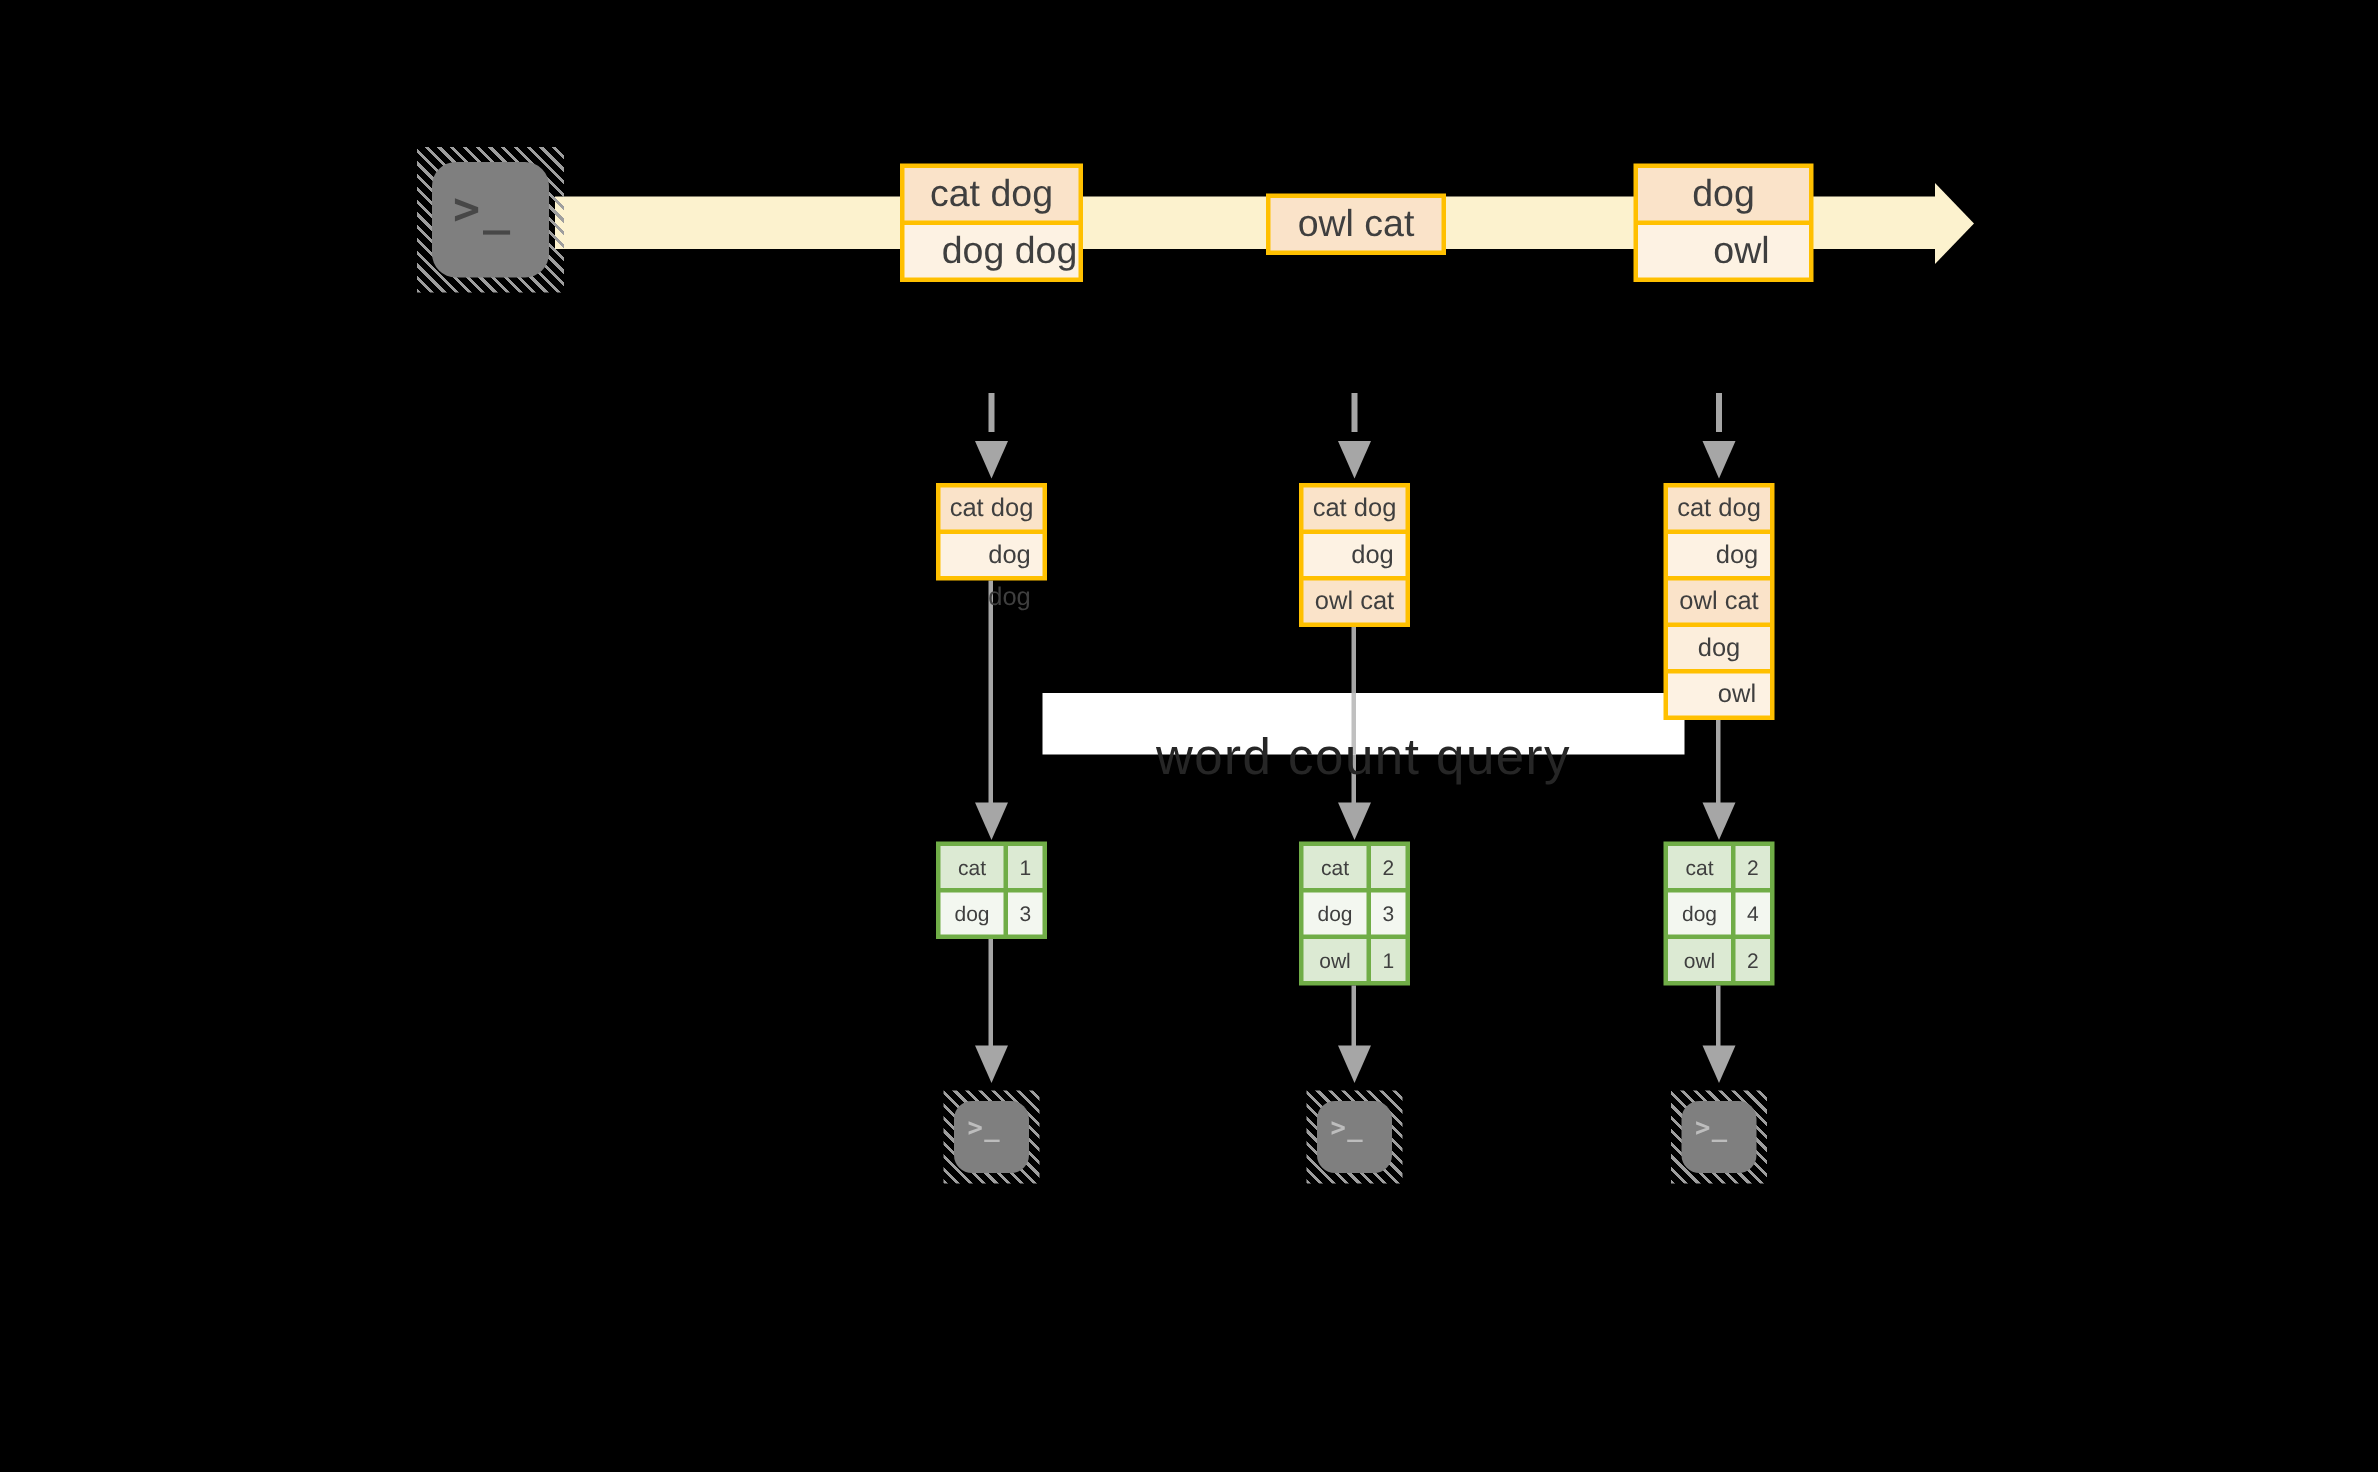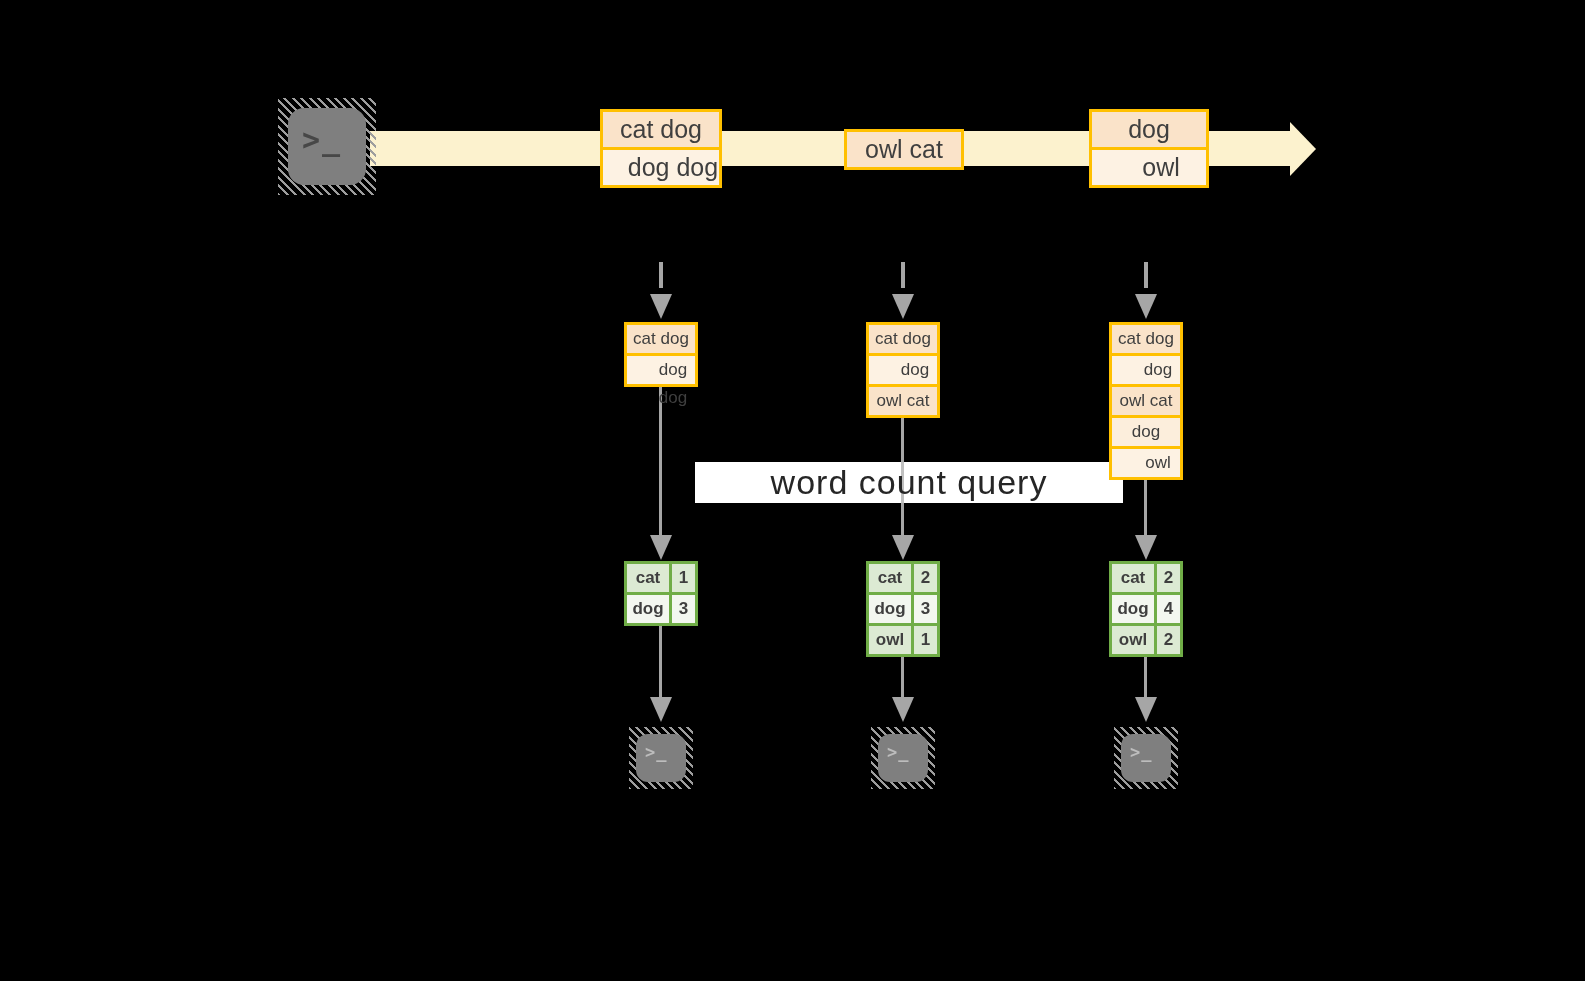--- a/index.html
+++ b/index.html
@@ -35,26 +35,26 @@
   
   .dash{width:4px;background:var(--gray);}
   .vline{width:3px;background:var(--gray);}
   .ahead{width:0;height:0;border-left:11px solid transparent;border-right:11px solid transparent;
          border-top:25px solid var(--gray);}
 
   
   .qband{background:#FFFFFF;}
   .qline{background:var(--gray_light);}
   .qtext{display:flex;align-items:center;justify-content:center;font-size:34px;font-weight:300;
-         color:var(--query_text);letter-spacing:1px;}
+         color:var(--query_text);letter-spacing:1px;margin-top:23px;}
 
   
   .wtable{background:var(--green);padding:3px;display:grid;grid-template-columns:42px 23px;
           grid-auto-rows:28px;gap:3px;box-sizing:border-box;}
-  .wtable .cell{display:flex;align-items:center;justify-content:center;font-size:17px;font-weight:bold;}
+  .wtable .cell{display:flex;align-items:center;justify-content:center;font-size:14px;}
   .g-light{background:var(--green_light);}
   .g-pale{background:var(--green_pale);}
 </style>
 </head>
 <body>
 
 <div class="canvas">
 
   <div class="abs stream-band" style="left:370px;top:131px;width:922px;height:35px;"></div>
   <div class="abs stream-head" style="left:1290px;top:122px;"></div>

